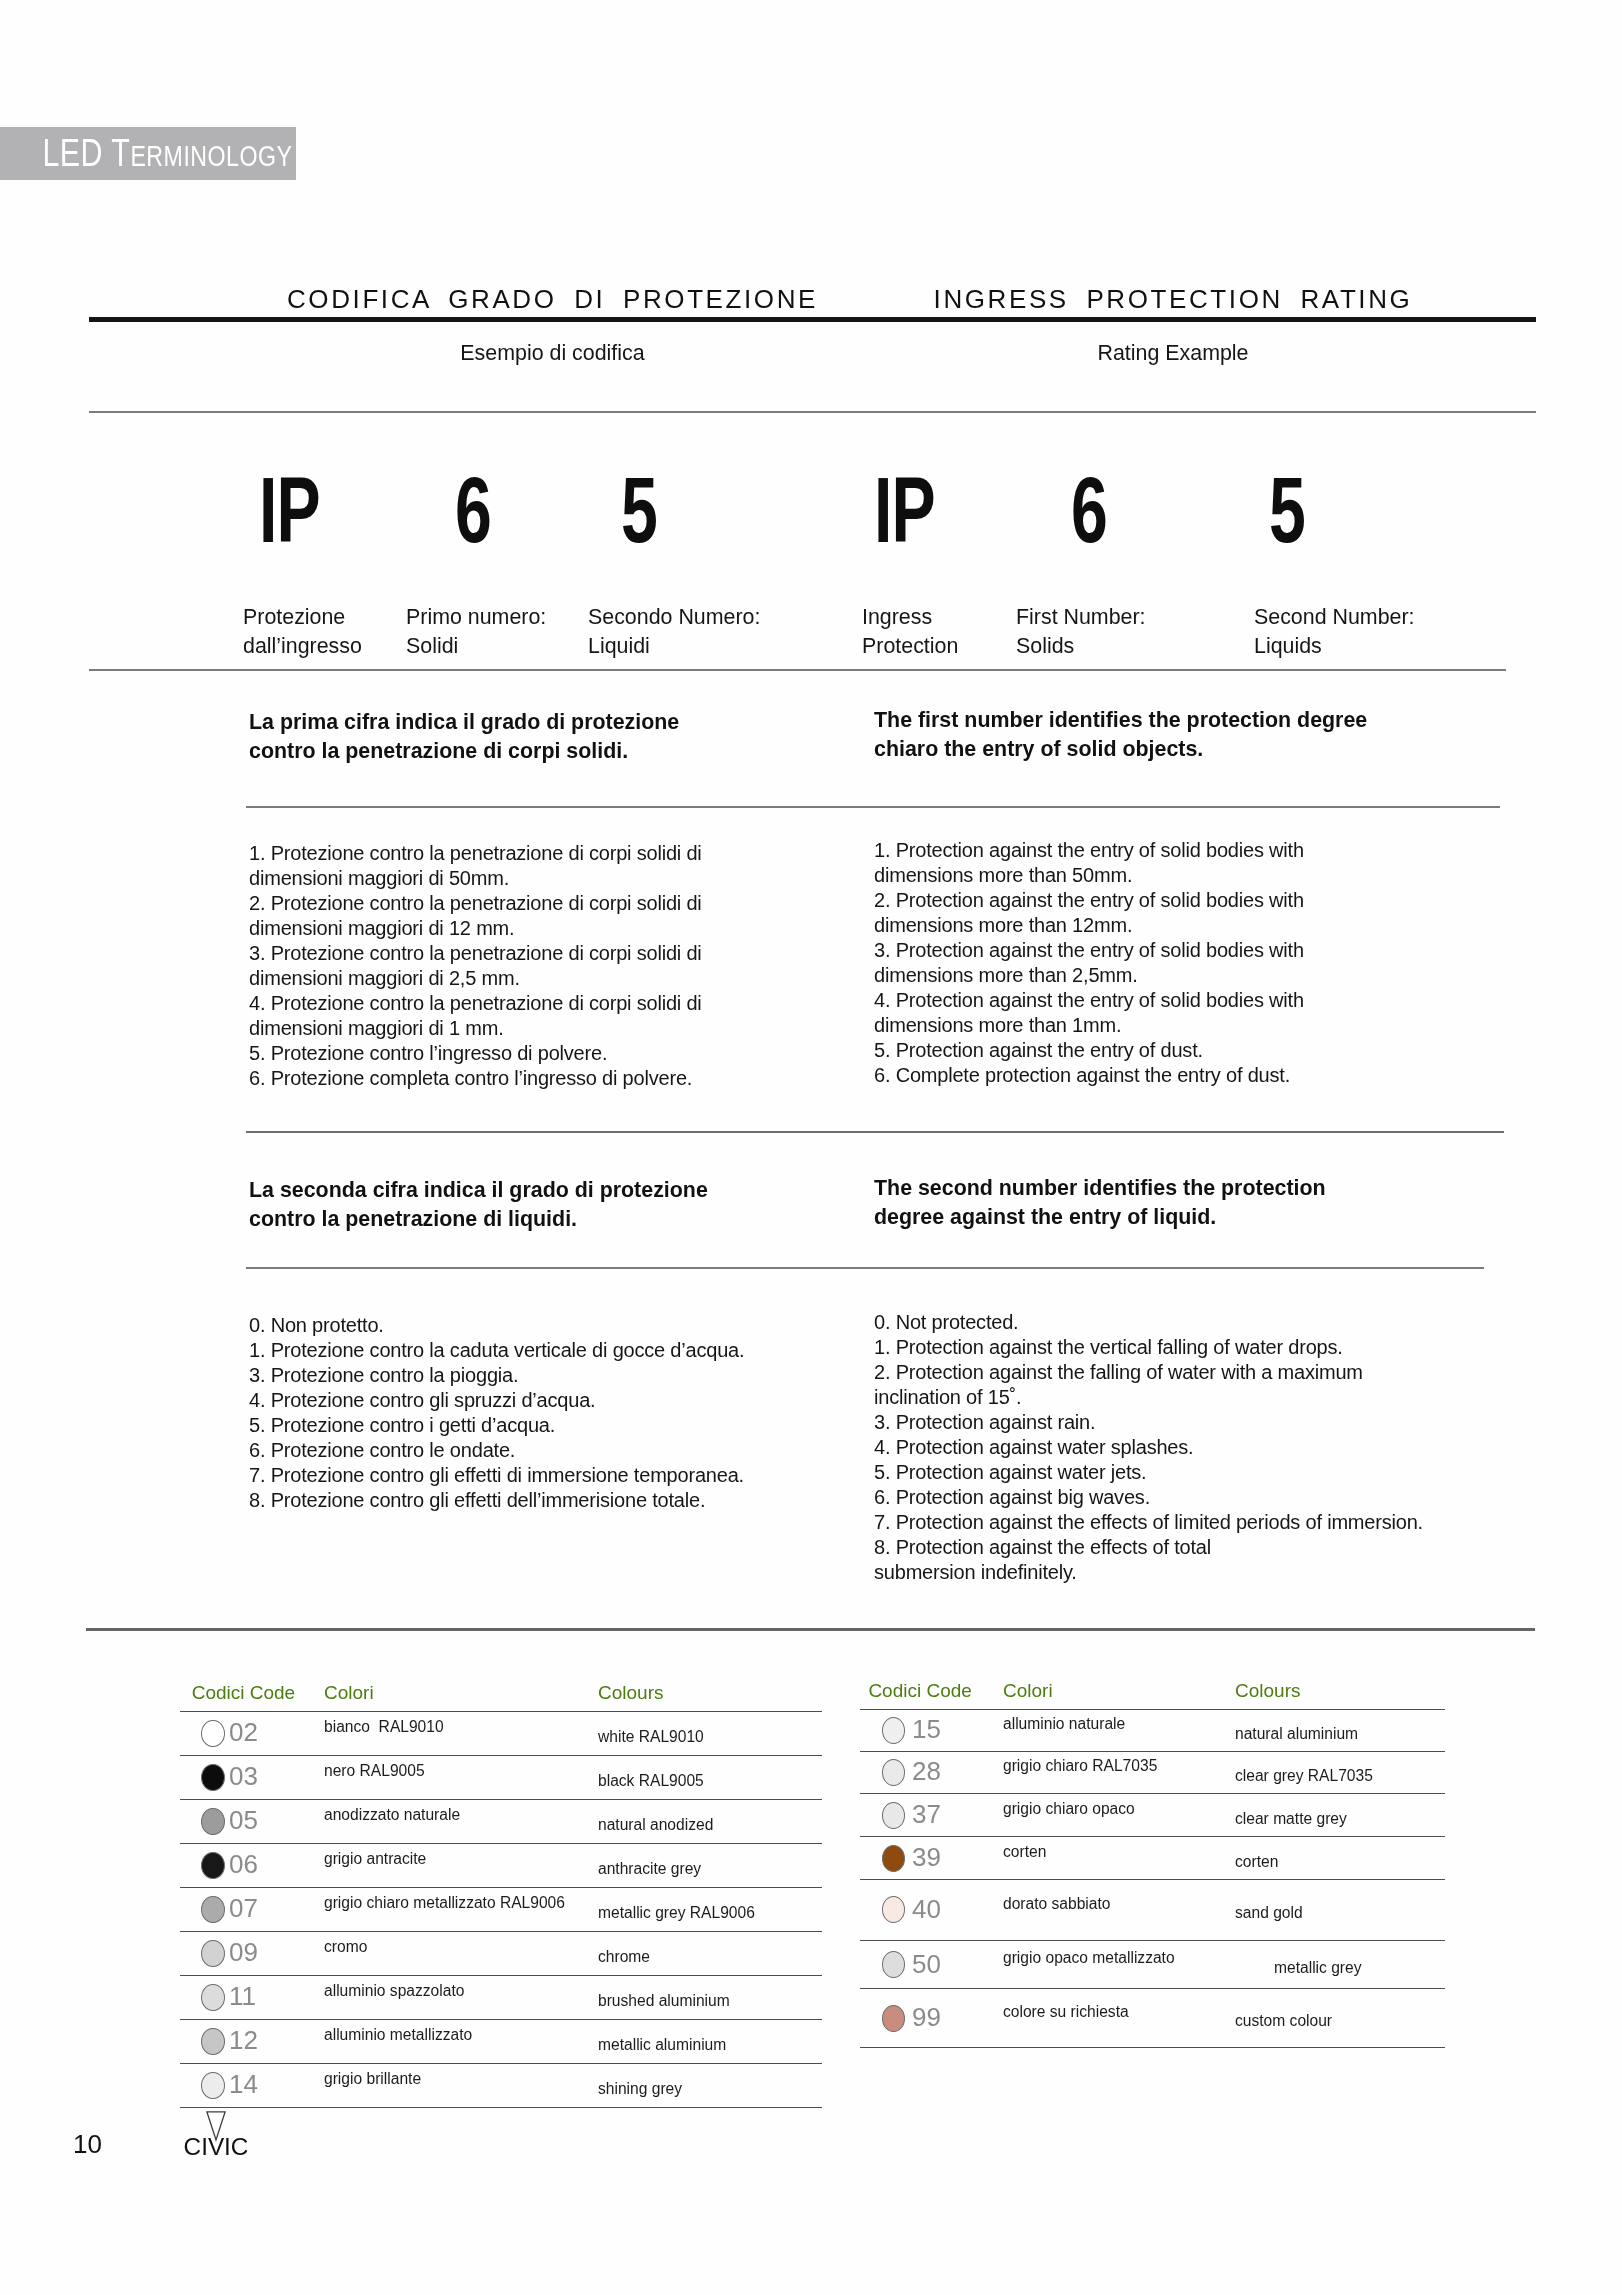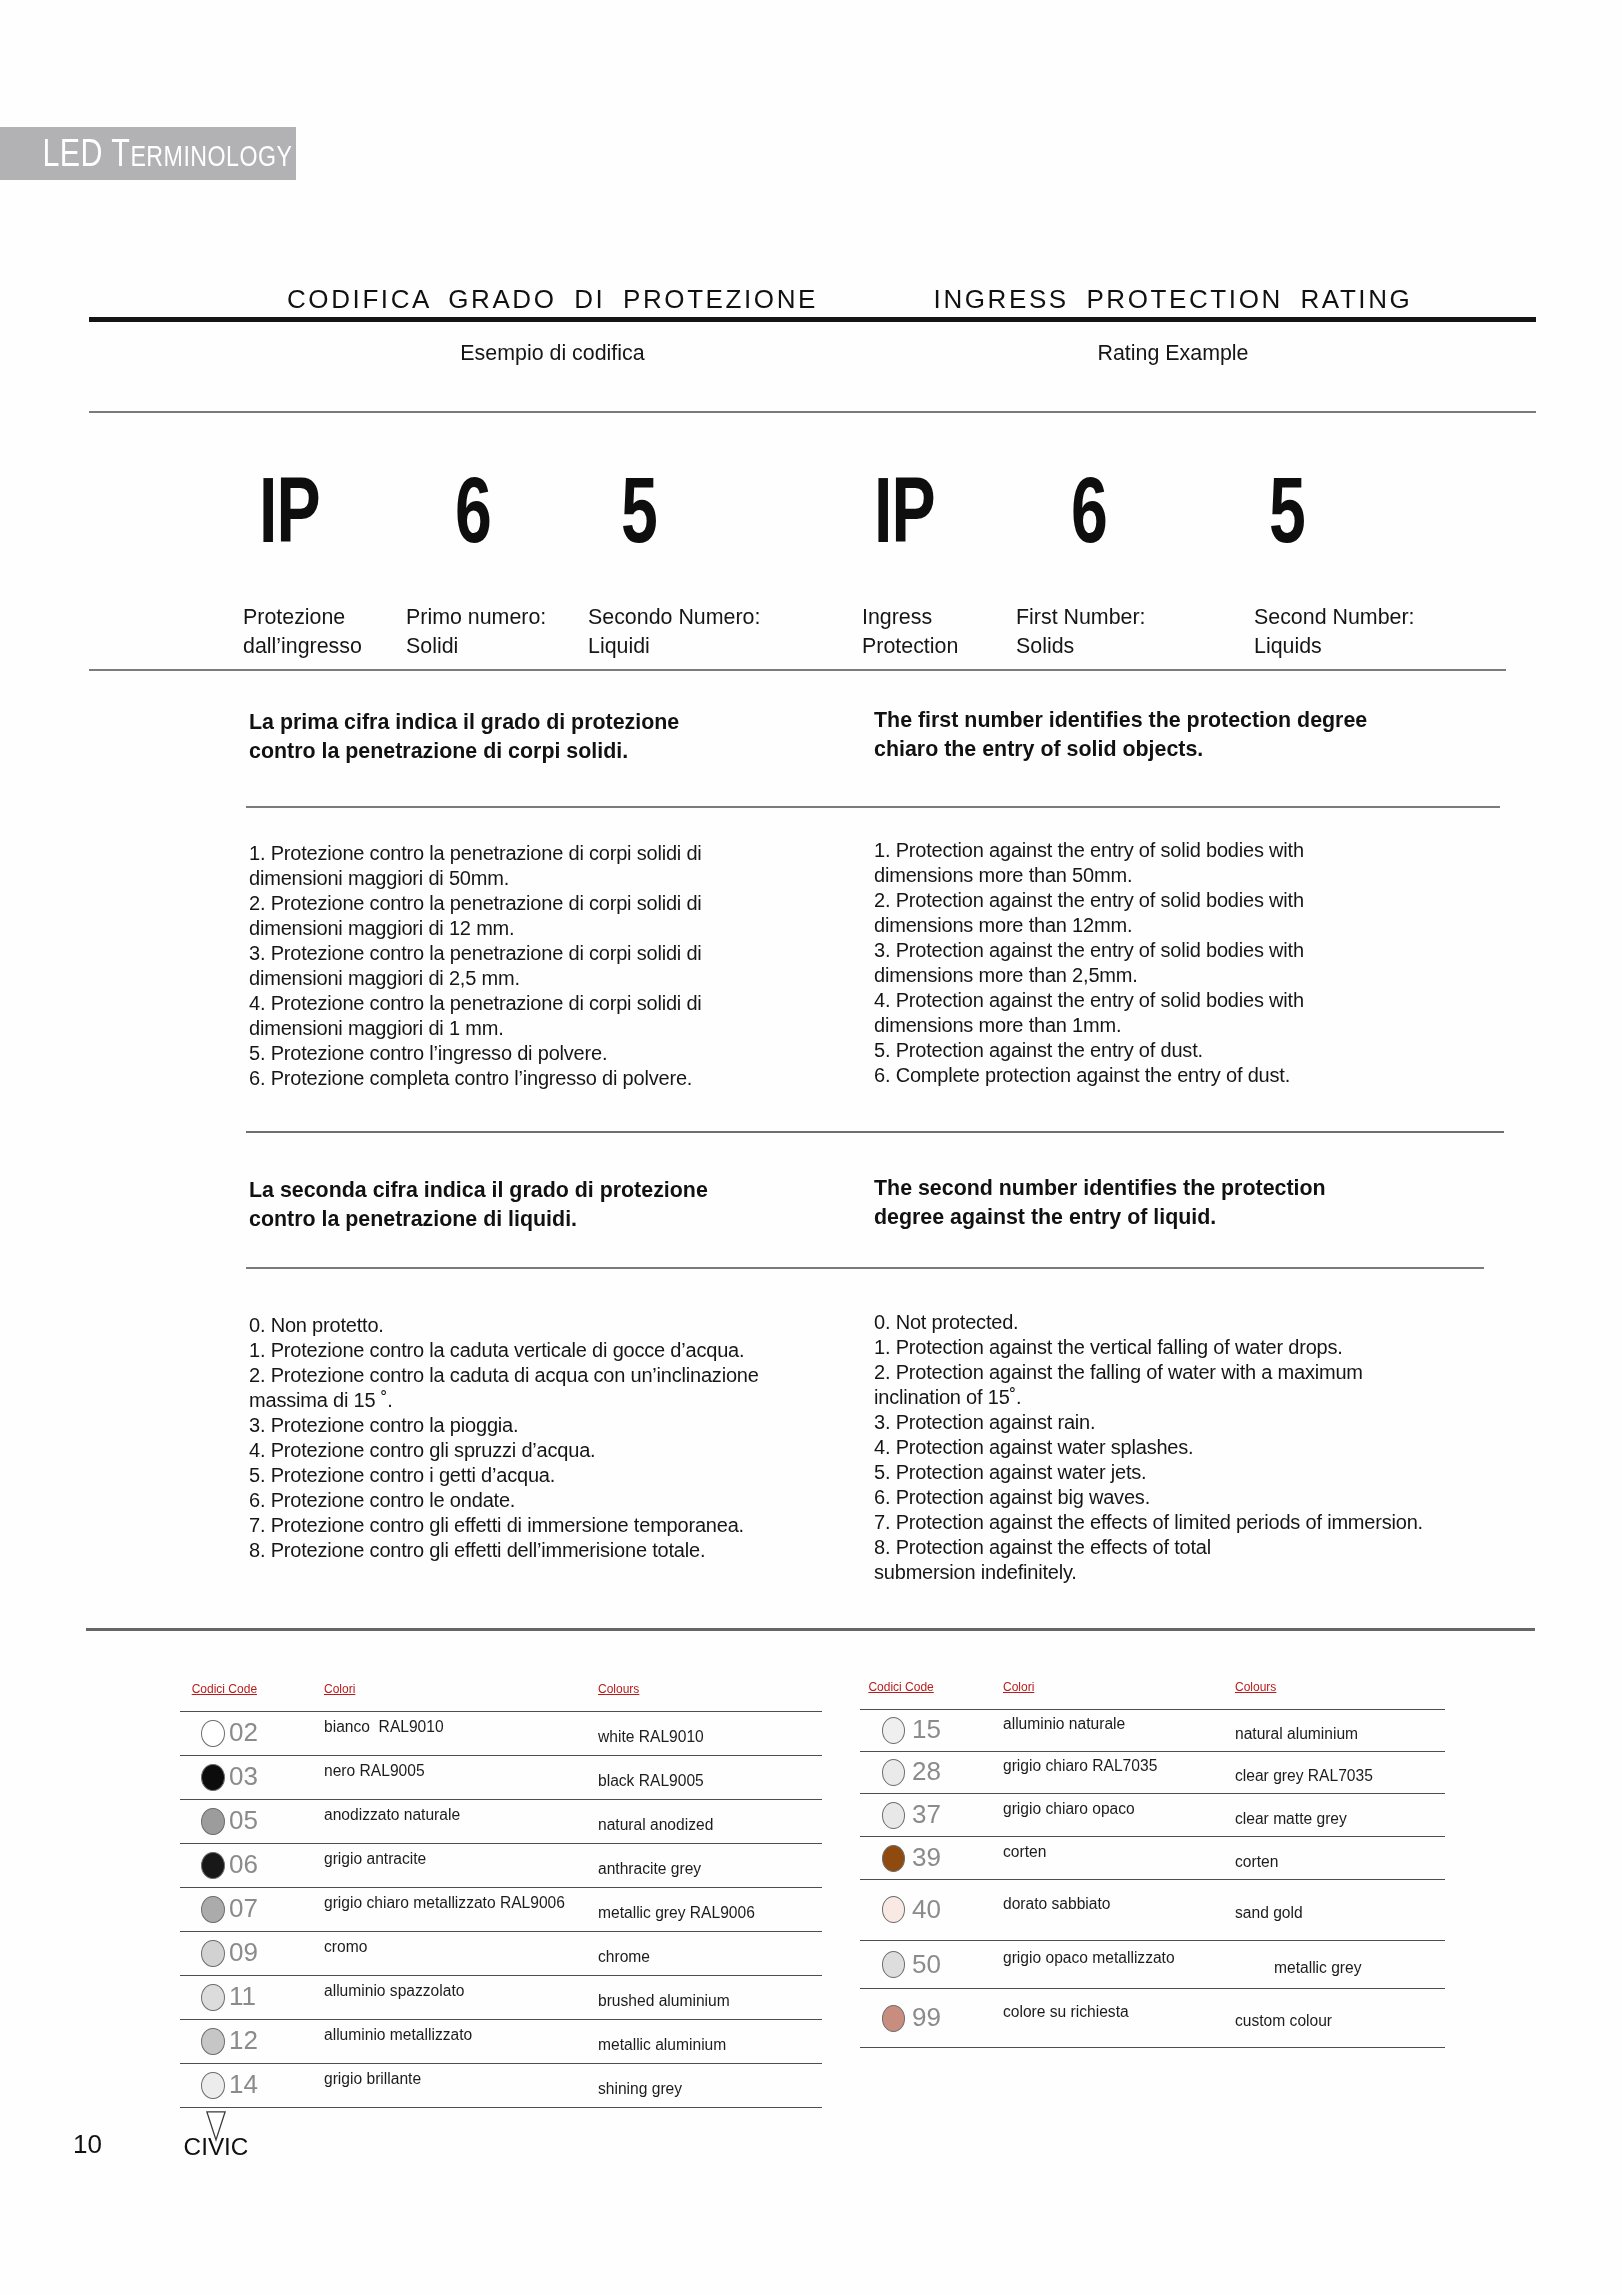--- a/index.html
+++ b/index.html
@@ -28,21 +28,21 @@
   
   .iplab{position:absolute;top:603px;font-size:21.4px;line-height:29px;white-space:pre;color:#161616;}
   
   .hd{position:absolute;font-size:21.4px;font-weight:700;line-height:29px;white-space:pre;color:#111;}
   
   .list{position:absolute;}
   .li{font-size:20px;line-height:25px;white-space:pre;letter-spacing:-0.2px;color:#161616;}
   
   .ctable{position:absolute;}
   .thead{position:relative;height:29px;}
-  .thead span{position:absolute;top:0;font-size:12px;color:#b91c1c;white-space:pre;text-decoration:underline;}
+  .thead span{position:absolute;top:0;font-size:19px;color:#4d7c0f;white-space:pre;}
   .thead-rule{position:relative;height:1.3px;background:#4e4e4e;}
   .trow{position:relative;border-bottom:1.3px solid #4e4e4e;}
   .swatch{position:absolute;width:23.4px;height:27px;border-radius:50%;
           border:1.3px solid #6e6e6e;box-sizing:border-box;}
   .code{position:absolute;font-size:26px;color:#8b8b8b;line-height:1;text-align:center;}
   .cname{position:absolute;font-size:15.6px;color:#1c1c1c;white-space:pre;}
   
   .pagenum{position:absolute;left:73px;top:2129px;font-size:26px;color:#111;}
   .logo{position:absolute;left:182px;top:2110px;width:68px;height:48px;}
 </style>
@@ -123,22 +123,20 @@
 <div class="hd" style="left:249px;top:1176px;">La seconda cifra indica il grado di protezione
 contro la penetrazione di liquidi.</div>
 <div class="hd" style="left:874px;top:1174px;">The second number identifies the protection
 degree against the entry of liquid.</div>
 
 <div class="rule" style="left:246px;top:1267px;width:1238px;height:1.9px;background:#7b7b7b;"></div>
 
 <div class="list" style="left:249px;top:1313px;">
     <div class="li">0. Non protetto.</div>
     <div class="li">1. Protezione contro la caduta verticale di gocce d’acqua.</div>
-    <div class="li">2. Protezione contro la caduta di acqua con un’inclinazione
-massima di 15 ˚.</div>
     <div class="li">3. Protezione contro la pioggia.</div>
     <div class="li">4. Protezione contro gli spruzzi d’acqua.</div>
     <div class="li">5. Protezione contro i getti d’acqua.</div>
     <div class="li">6. Protezione contro le ondate.</div>
     <div class="li">7. Protezione contro gli effetti di immersione temporanea.</div>
     <div class="li">8. Protezione contro gli effetti dell’immerisione totale.</div>
   </div>
 <div class="list" style="left:874px;top:1310px;">
     <div class="li">0. Not protected.</div>
     <div class="li">1. Protection against the vertical falling of water drops.</div>

